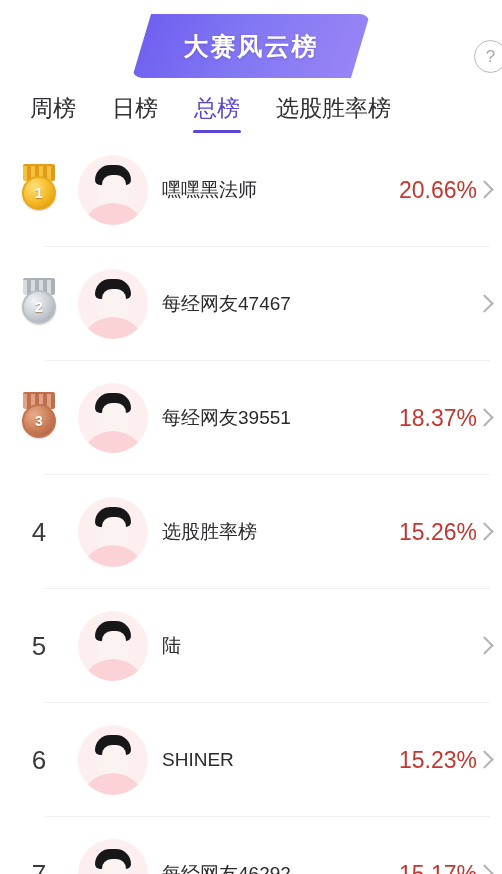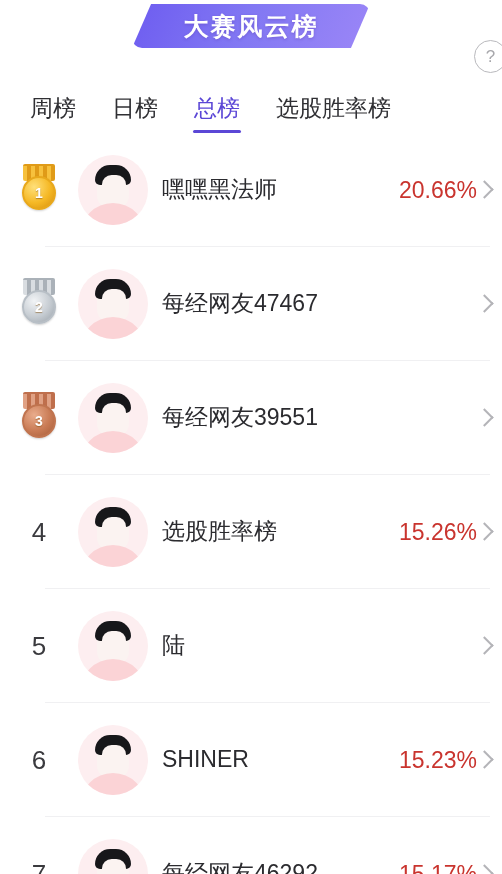--- a/index.html
+++ b/index.html
@@ -7,22 +7,22 @@
     width:502px; height:874px;
     background:#ffffff;
     font-family:"Liberation Sans", "DejaVu Sans", sans-serif;
     overflow:hidden;
   }
   #app { position:relative; width:502px; height:874px; background:#fff; }
 
   
   .header-zone { position:relative; height:85px; }
   .banner-wrap {
-    position:absolute; left:132px; top:4px;
-    width:238px; height:44px;
+    position:absolute; left:132px; top:14px;
+    width:238px; height:64px;
   }
   .banner {
     width:100%; height:100%;
     background:linear-gradient(115deg, #6d5cf0 0%, #8278f3 48%, #9b86f7 100%);
     clip-path: polygon(8% 0%, 100% 0%, 92% 100%, 0% 100%);
     border-radius:10px;
     display:flex; align-items:center; justify-content:center;
   }
   .banner-title {
     font-size:25px; font-weight:bold; color:#ffffff;
@@ -135,21 +135,21 @@
   }
   .avatar .body {
     position:absolute; left:50%; transform:translateX(-50%);
     bottom:-12px; width:66px; height:34px;
     background:#fbd3d6; border-radius:33px 33px 0 0;
   }
 
   
   .name {
     flex:1 1 auto; min-width:0;
-    font-size:23px; color:#2b2b2f;
+    font-size:19px; color:#2b2b2f;
     line-height:1.38;
     padding-right:10px;
     word-break:break-all;
   }
 
   
   .value {
     flex:0 0 auto;
     font-size:23px; color:#c9342e;
     margin-right:0;
@@ -235,20 +235,21 @@
               <span>3</span>
             </div>
           </div>
         </div>
         <div class="avatar">
           <div class="face"></div>
           <div class="hair"></div>
           <div class="body"></div>
         </div>
         <div class="name">每经网友39551</div>
+        <div class="value">18.37%</div>
         <div class="chev"></div>
       </div>
       <div class="row">
         <div class="rank">
           <div class="rank-num">4</div>
         </div>
         <div class="avatar">
           <div class="face"></div>
           <div class="hair"></div>
           <div class="body"></div>

